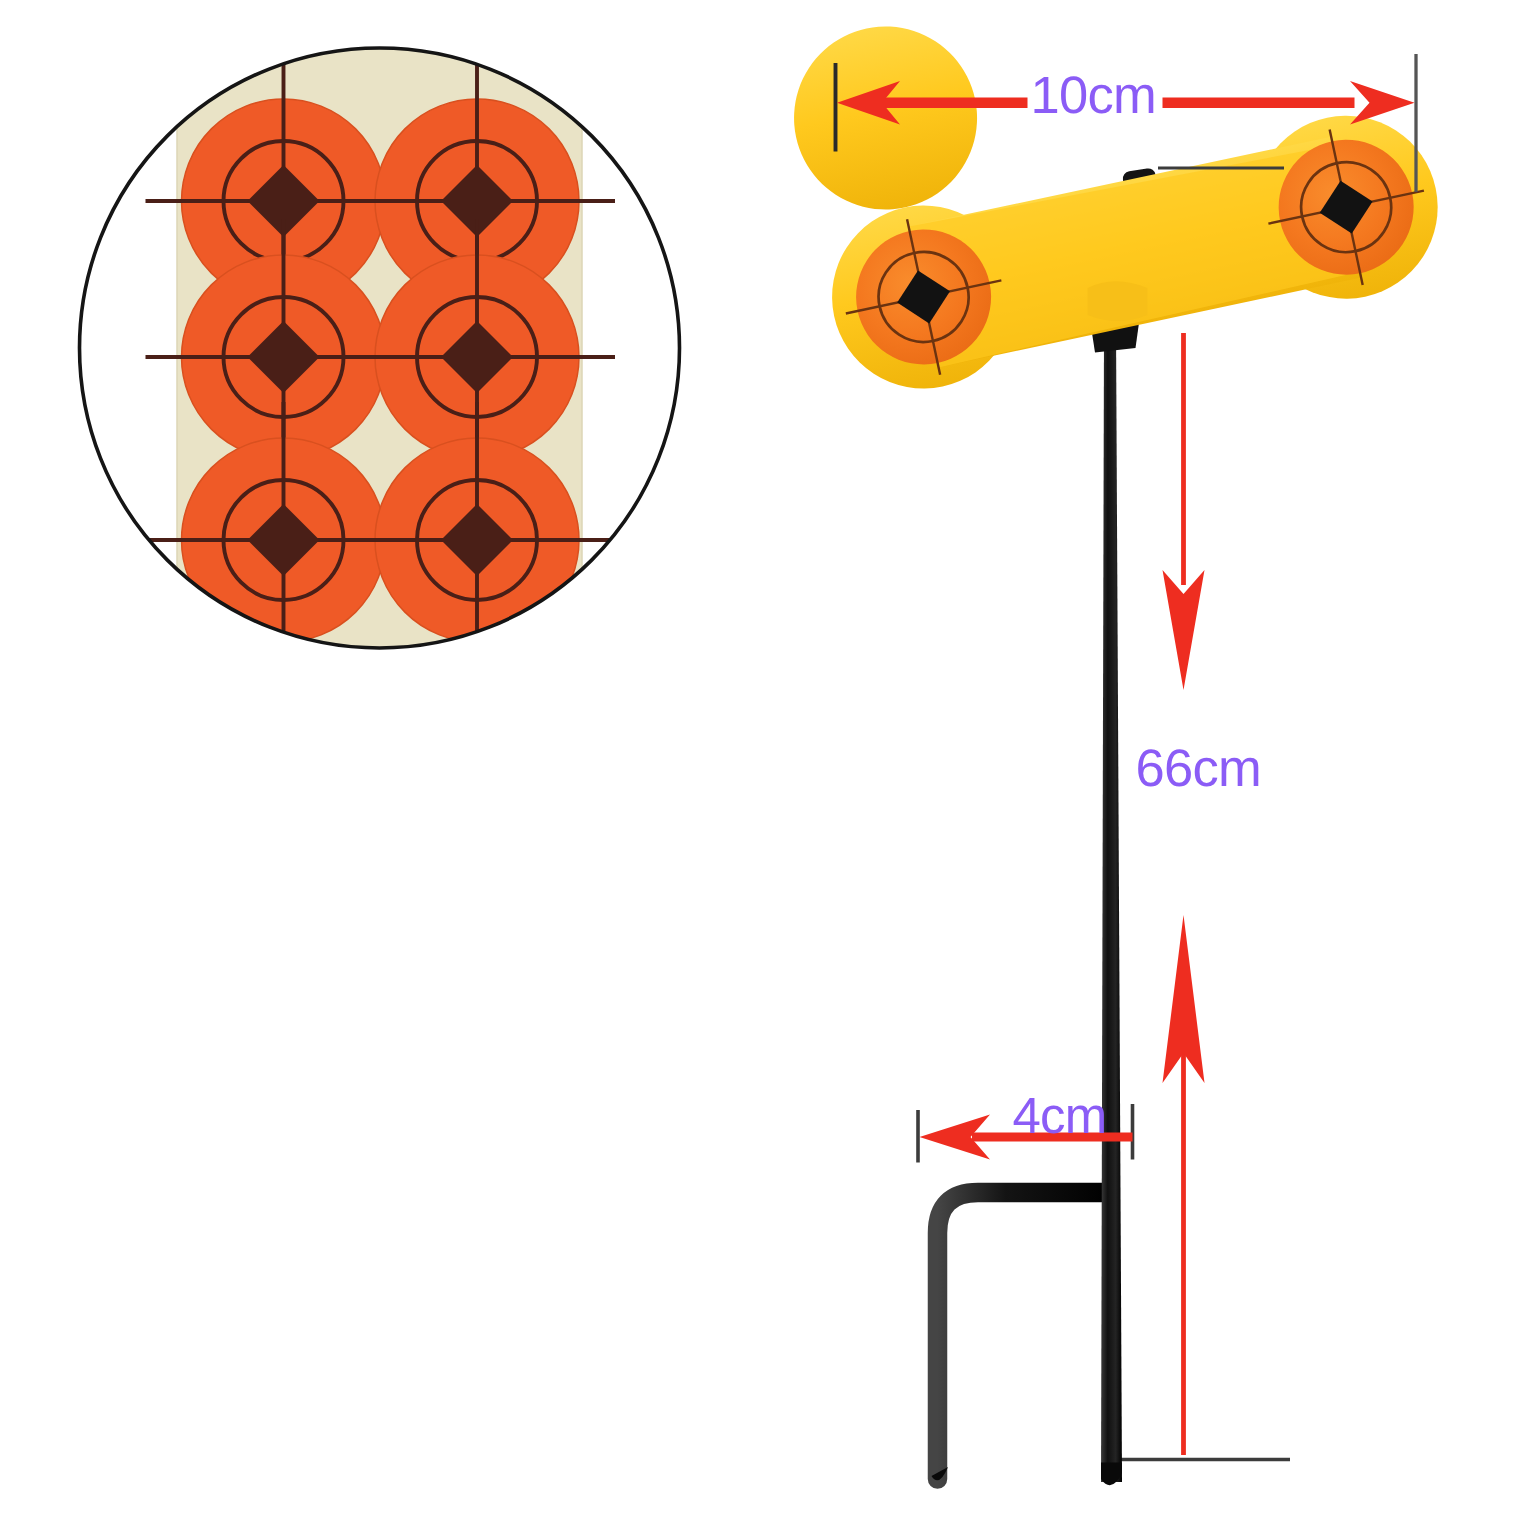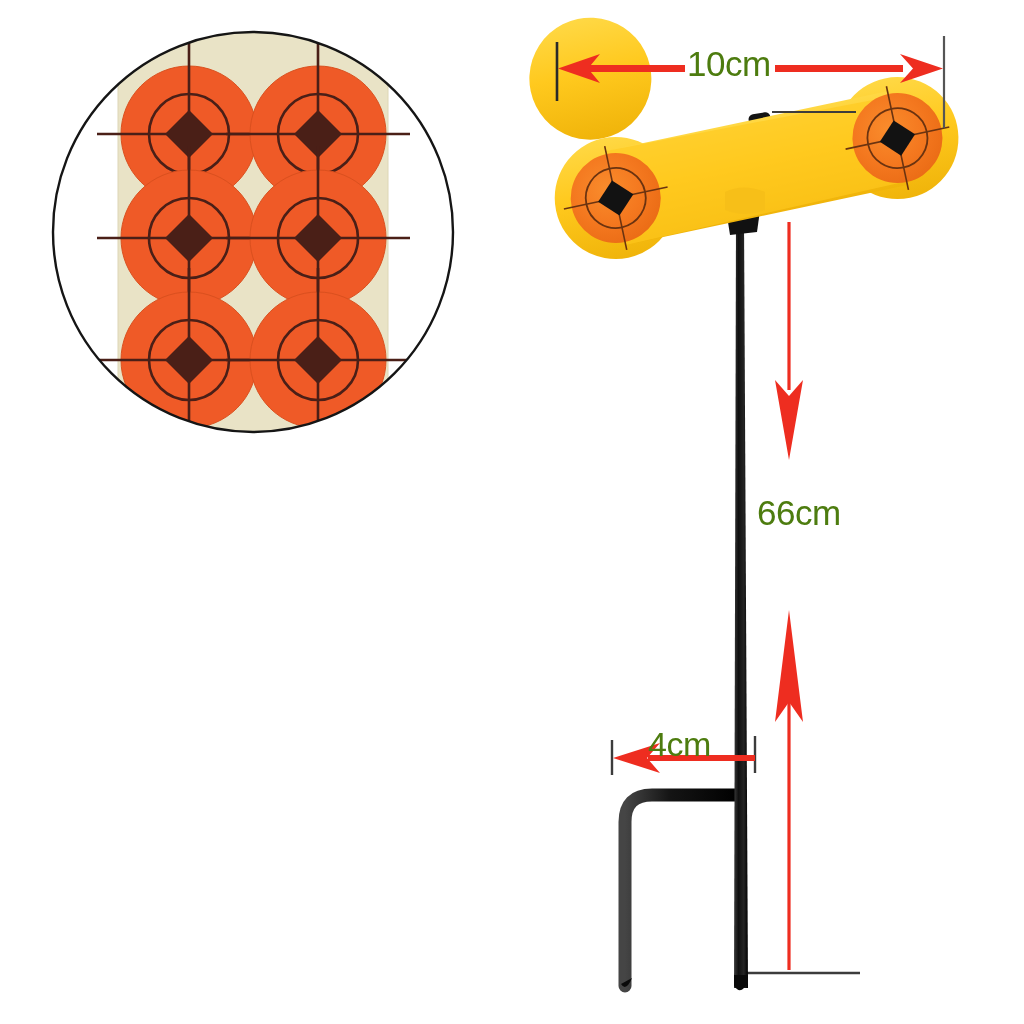--- a/index.html
+++ b/index.html
@@ -22,29 +22,29 @@
     background: #ffffff;
   }
   .layer {
     position: absolute;
     left: 0; top: 0;
     width: 1024px;
     height: 1024px;
   }
   .dim-label {
     position: absolute;
-    color: #4d7c0f;
+    color: #8b5cf6;
     font-family: "Liberation Sans", sans-serif;
     font-weight: 400;
     white-space: nowrap;
     letter-spacing: -0.5px;
   }
   #label-width  { left: 687px; top: 44px;  font-size: 35px; }
   #label-height { left: 757px; top: 493px; font-size: 35px; text-align: center; }
-  #label-foot   { left: 648px; top: 725px; font-size: 34px; }
+  #label-foot   { left: 675px; top: 725px; font-size: 34px; }
 </style>
 </head>
 <body>
 
 <div id="stage">
 
   <svg class="layer" viewBox="0 0 1024 1024" width="1024" height="1024">
     <defs>
       <clipPath id="insetClip">
         <circle cx="253" cy="232" r="200"></circle>

